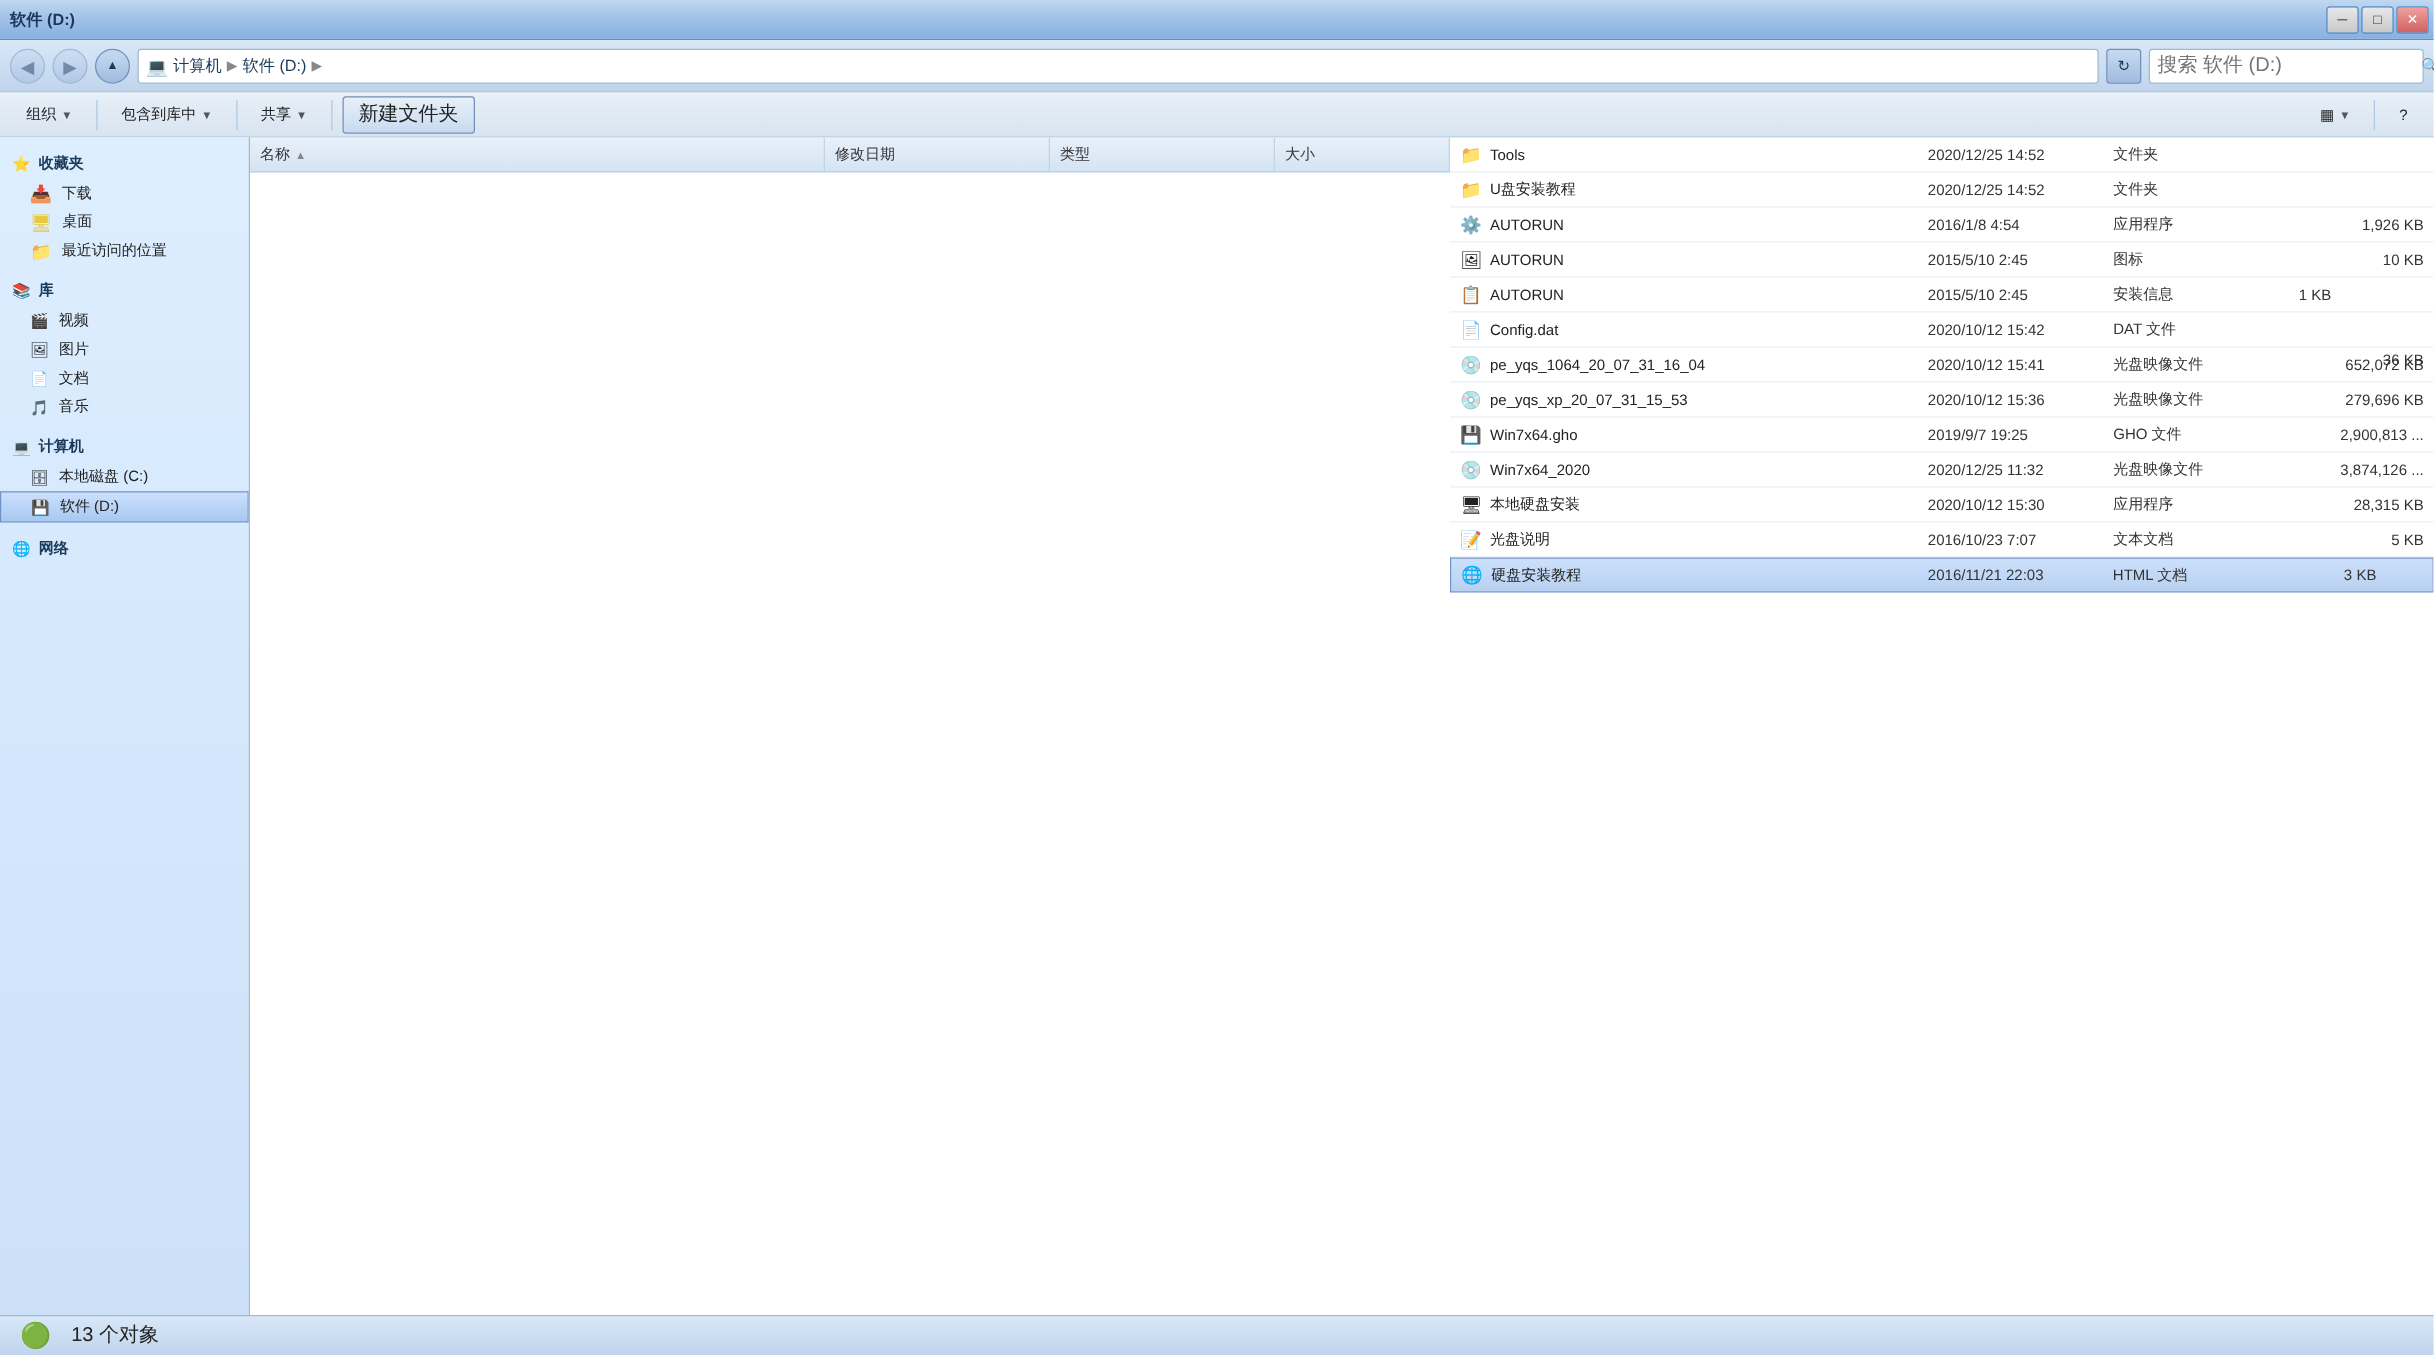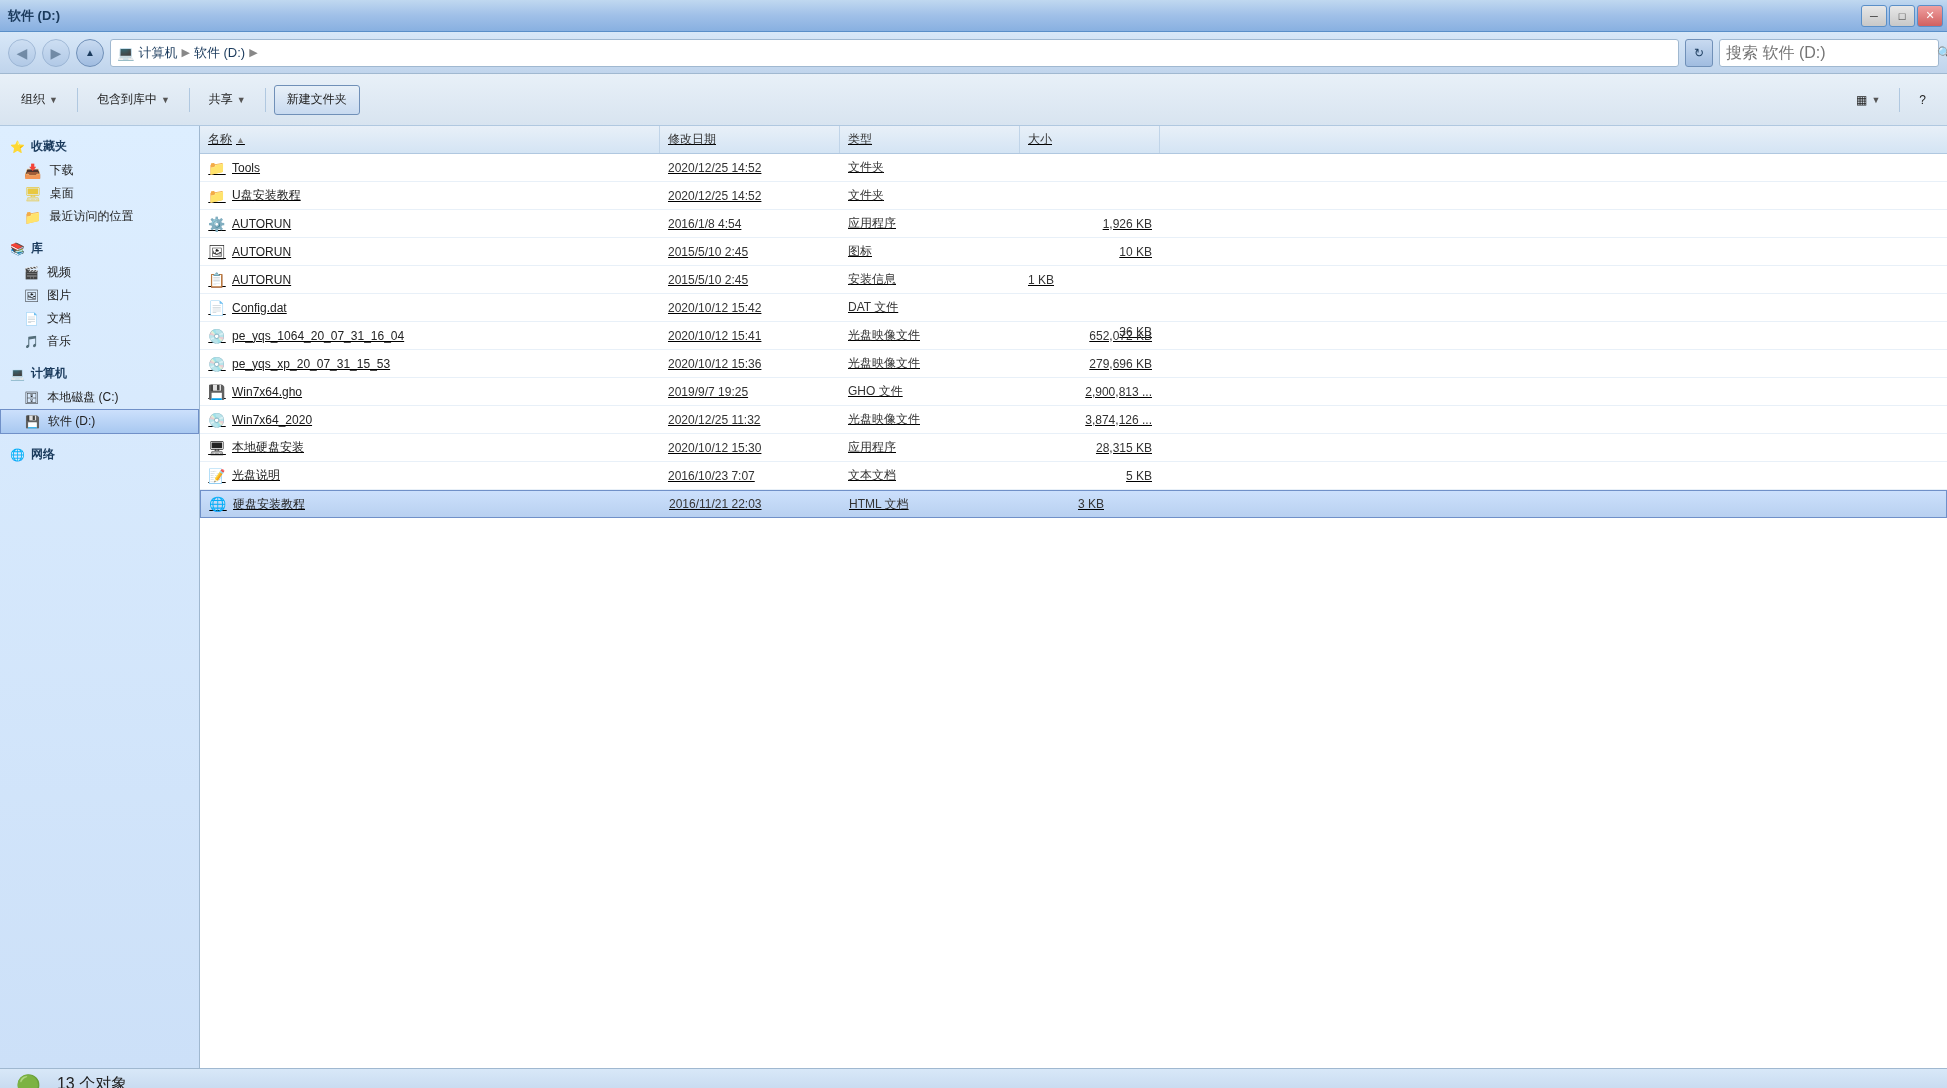--- a/index.html
+++ b/index.html
@@ -117,21 +117,21 @@
       outline: none;
       flex: 1;
       font-size: 16px;
       color: #999;
       background: transparent;
     }
 
     
     .toolbar {
       background: linear-gradient(to bottom, #e8f0f8 0%, #d8e4f0 100%);
-      height: 52px;
+      height: 36px;
       display: flex;
       align-items: center;
       padding: 0 10px;
       gap: 4px;
       border-bottom: 1px solid #b0c8e0;
     }
     .toolbar-btn {
       height: 30px;
       padding: 0 10px;
       border: 1px solid transparent;
@@ -150,21 +150,21 @@
       background: #b0c8e0;
       margin: 0 4px;
     }
     .new-folder-btn {
       height: 30px;
       padding: 0 12px;
       border: 1px solid #7090b8;
       border-radius: 3px;
       background: linear-gradient(to bottom, #e8f0f8, #c8daf0);
       cursor: pointer;
-      font-size: 12px;
+      font-size: 16px;
       color: #222;
     }
 
     
     .main-area {
       display: flex;
       height: calc(1088px - 32px - 42px - 40px - 32px);
     }
 
     
@@ -200,23 +200,21 @@
     .sidebar-item.active {
       background: linear-gradient(to bottom, #cce0fc, #a8c8f0);
       border: 1px solid #7090c8;
     }
     .icon-folder { color: #e8c840; font-size: 14px; }
 
     
     .file-area {
       flex: 1;
       display: flex;
-      flex-direction: column;
       overflow: hidden;
-      text-decoration: underline;
     }
     .file-list-header {
       display: flex;
       background: linear-gradient(to bottom, #e8f0f8, #d4e4f4);
       border-bottom: 1px solid #b0c8e0;
       height: 28px;
       align-items: center;
     }
     .col-header {
       font-size: 12px;

